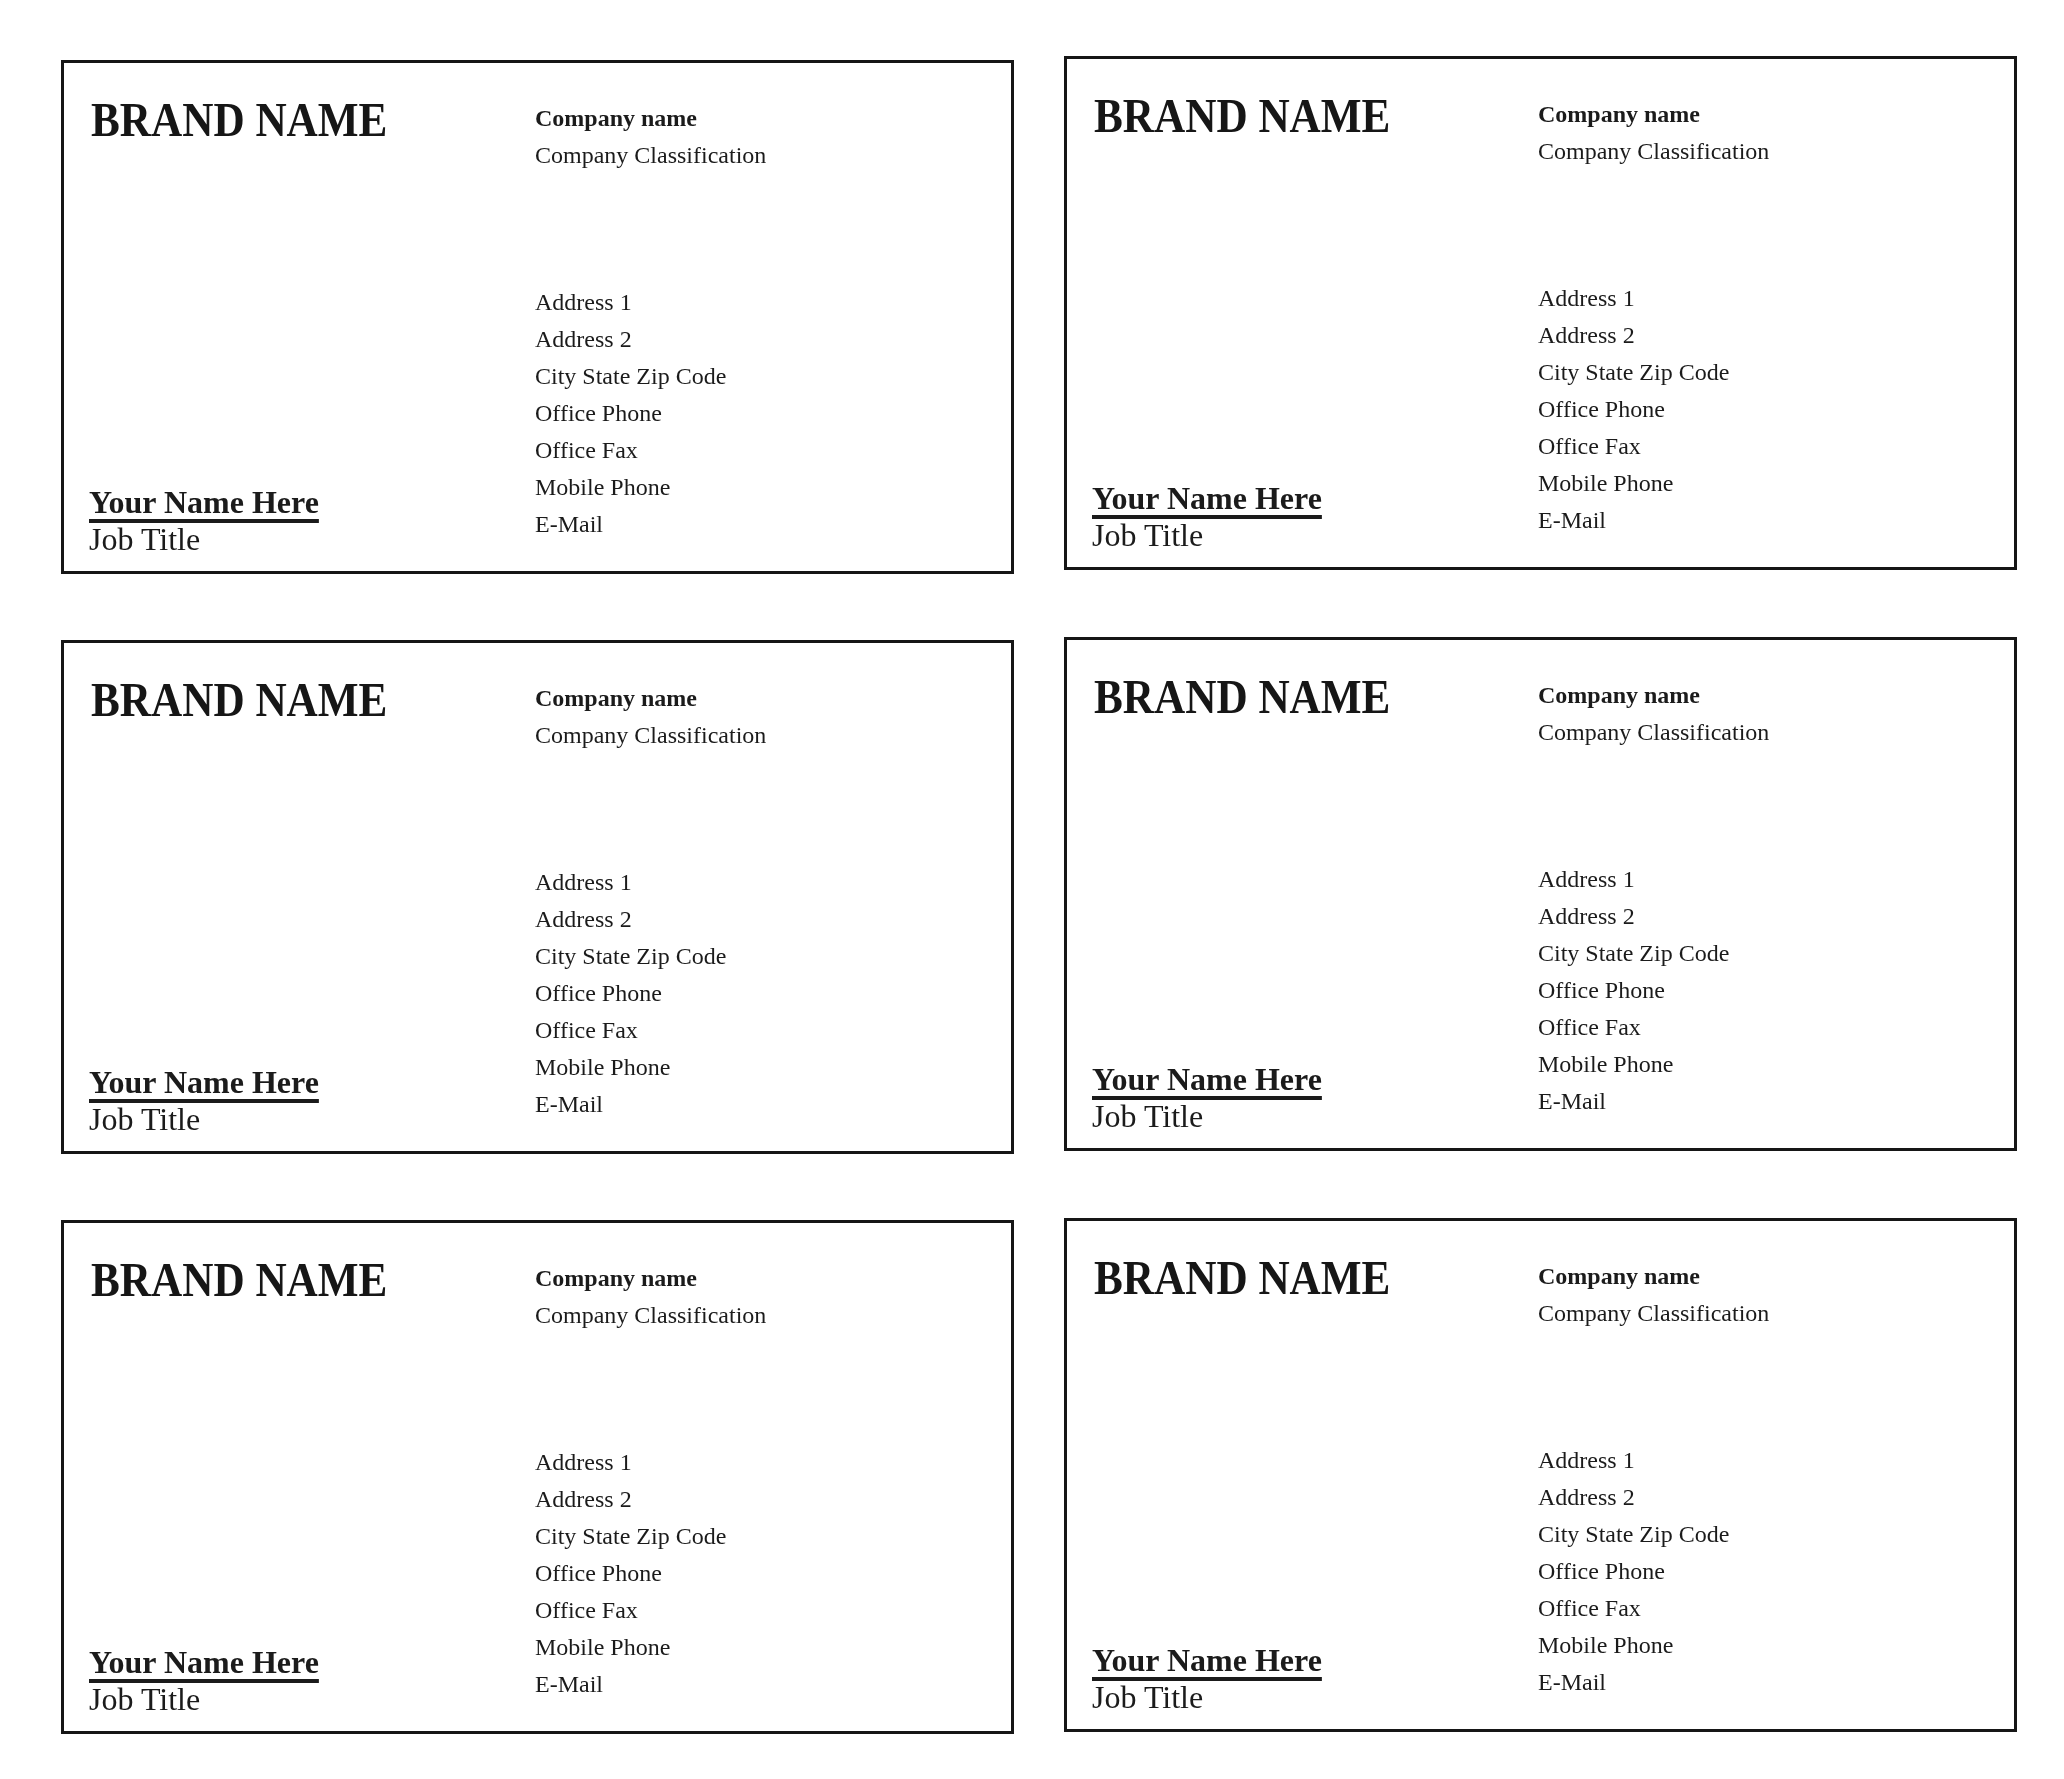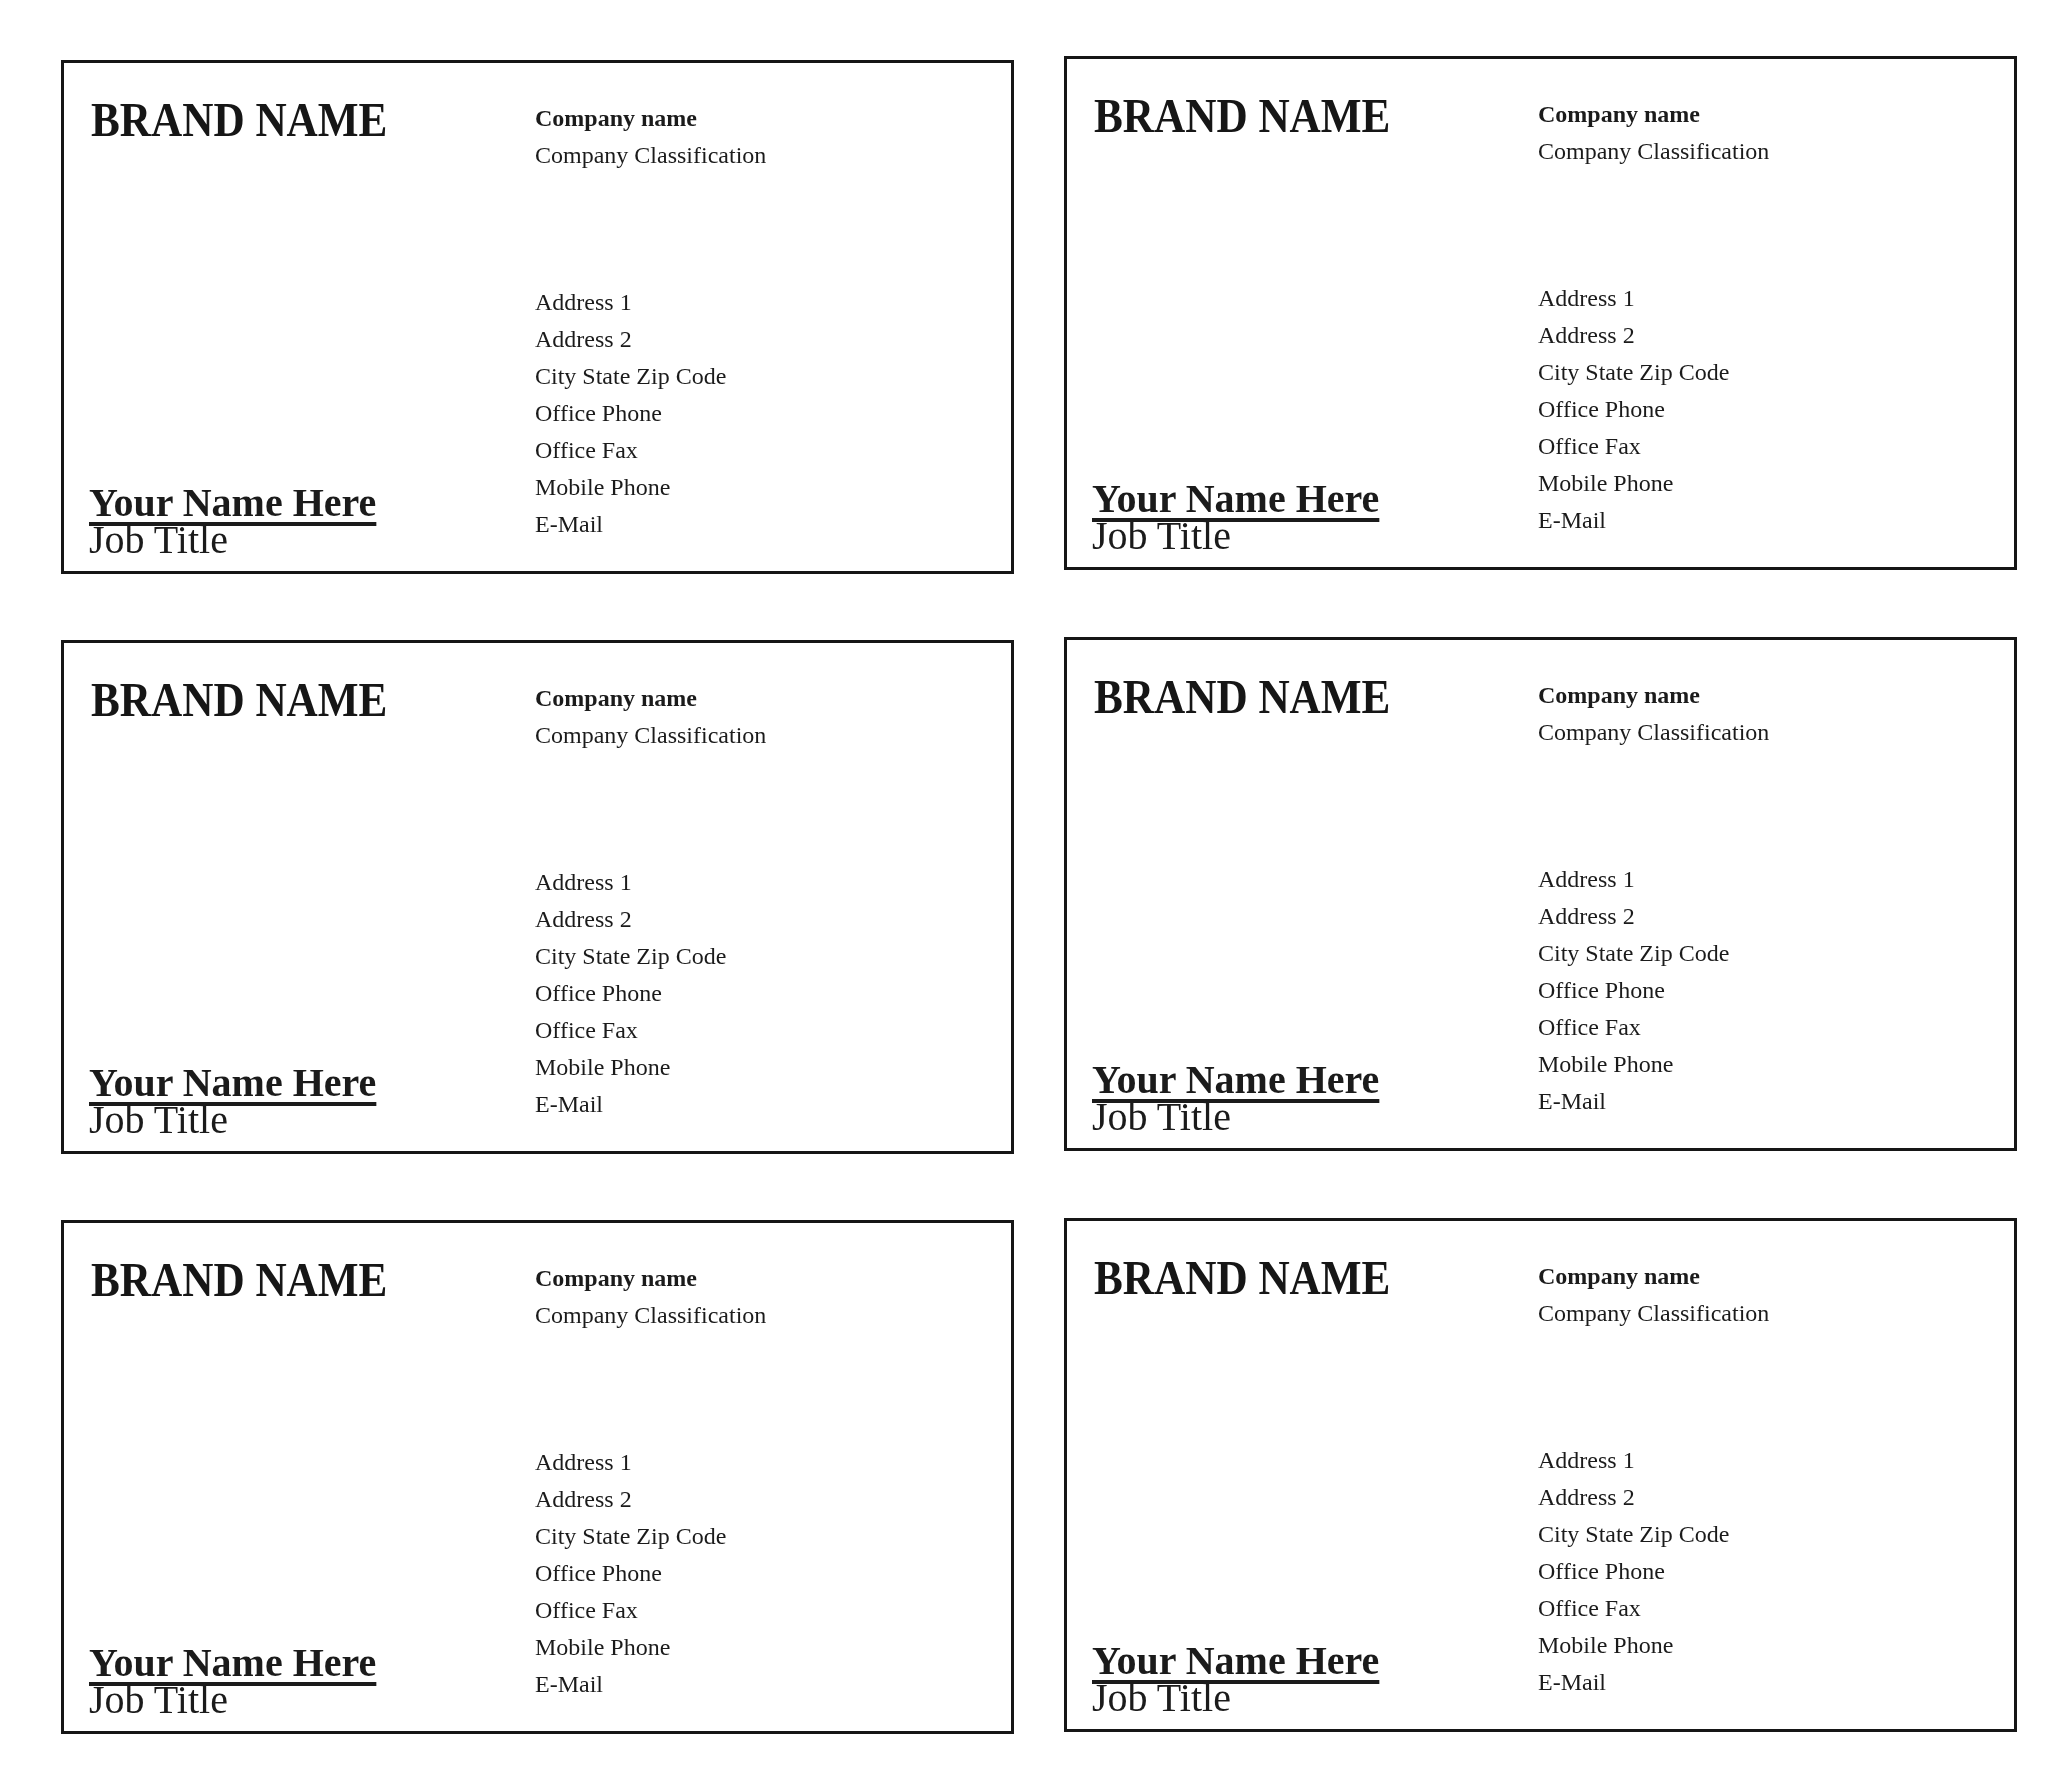--- a/index.html
+++ b/index.html
@@ -47,21 +47,21 @@
     white-space: nowrap;
   }
   .company-name { font-weight: bold; }
   .company-classification { font-weight: normal; }
   .info-spacer { height: 110px; } 
   .address-line { font-weight: normal; }
 
   .who-block {
     position: absolute;
     left: 25px; bottom: 12.6px;
-    font-size: 40px;
+    font-size: 32px;
     line-height: 37px;
     white-space: nowrap;
   }
   .person-name {
     font-weight: bold;
     text-decoration: underline;
     text-decoration-thickness: 3.9px;
     text-underline-offset: 5.8px;
   }
   .job-title { font-weight: normal; }

